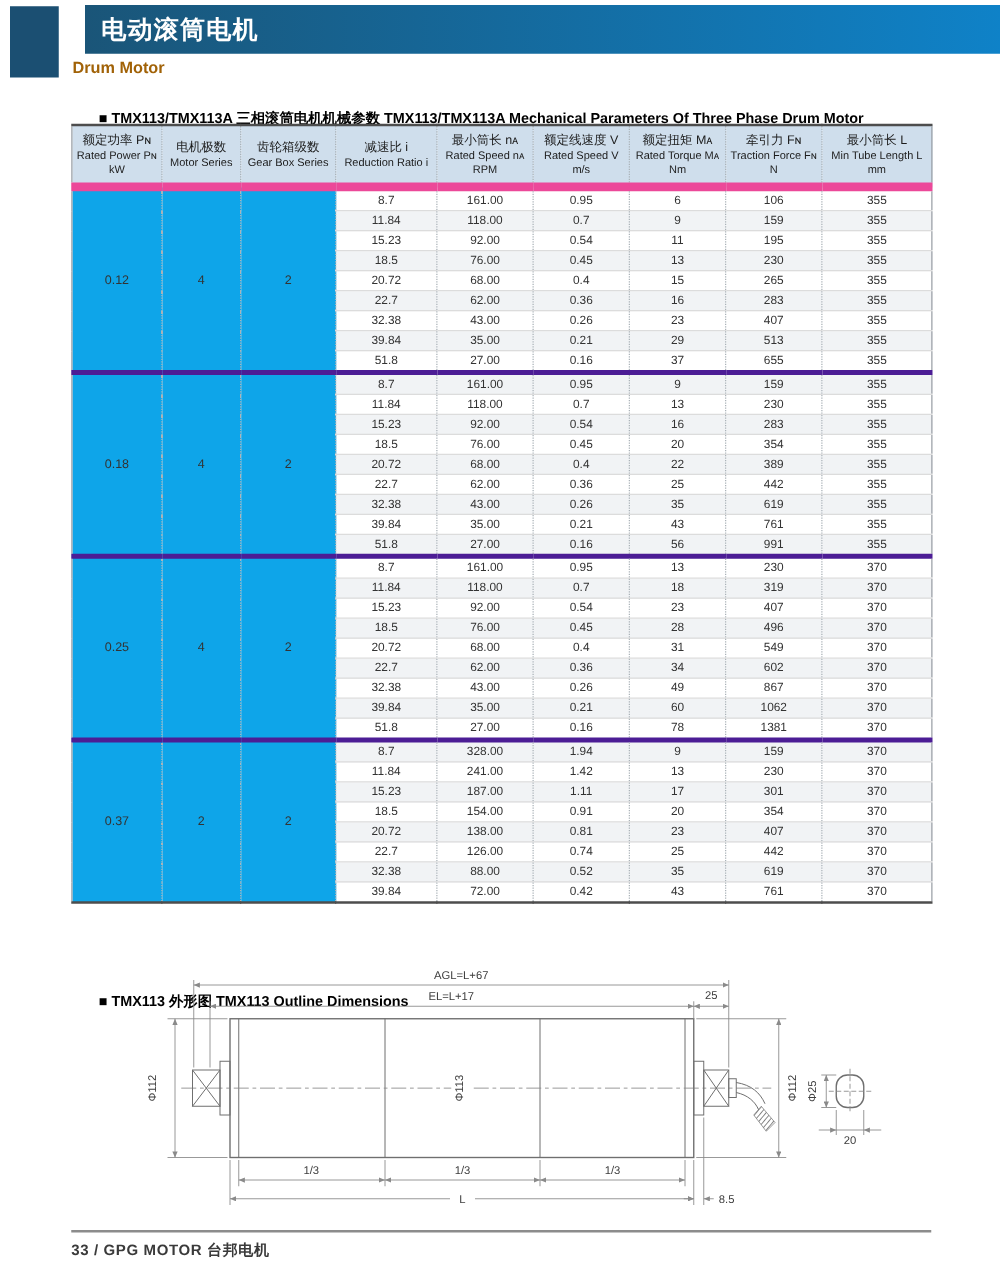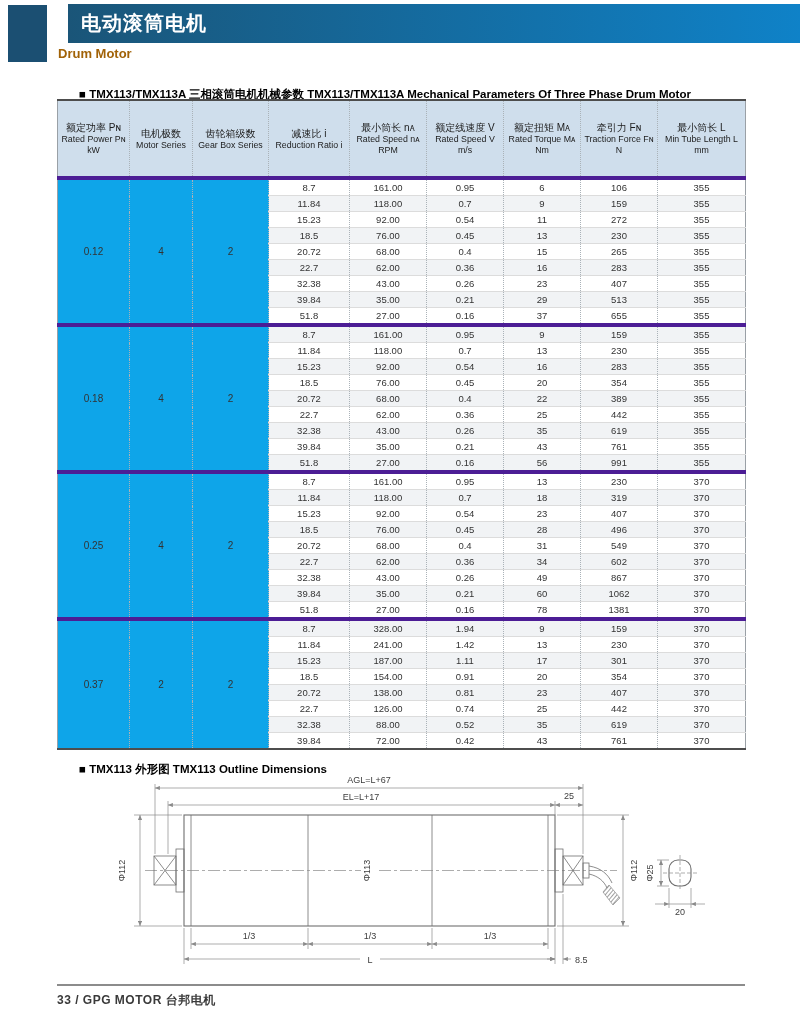--- a/index.html
+++ b/index.html
@@ -6,26 +6,26 @@
   body{width:800px;height:1011px;position:relative;background:#fff;overflow:hidden;
        font-family:"Liberation Sans",sans-serif;}
   .abs{position:absolute;}
   
   .brand-square{left:8px;top:5px;width:39px;height:57px;background:var(--brand-dark,#1b4f72);}
   .header-bar{left:68px;top:4px;width:798px;height:39px;display:flex;align-items:center;
       background:linear-gradient(90deg,var(--bar-gradient-start,#1a5578),var(--bar-gradient-end,#0e86cf));}
   .header-bar h1{margin:0;padding-left:13px;font-size:20px;font-weight:bold;color:#fff;letter-spacing:1px;}
   .subtitle{left:58px;top:46px;font-size:13px;font-weight:bold;color:#a16207;}
   .sec-title{left:57px;font-size:11.5px;font-weight:bold;color:#000;white-space:nowrap;margin-left:22px;}
-  .sec1{top:77px;} .sec2{top:752px;}
+  .sec1{top:77px;} .sec2{top:784px;}
   
   table.spec{position:absolute;left:57px;top:99px;width:688px;border-collapse:collapse;table-layout:fixed;
       font-size:9.5px;color:#333;border:1px solid #9aa0a6;border-top:2px solid #4d4d4d;border-bottom:2px solid #4d4d4d;}
   .spec th{background:var(--table-header-bg,#cfdeec);font-weight:normal;color:#1c1c1c;
-      padding:20px 1px;border-bottom:1px solid #ec4899;vertical-align:middle;}
+      padding:5px 1px;border-bottom:7px solid #ec4899;vertical-align:middle;}
   .spec th .h-cn{font-size:10px;line-height:13px;}
   .spec th .h-en,.spec th .h-unit{font-size:8.8px;line-height:11px;}
   .spec td{text-align:center;height:15px;line-height:15px;padding:0;}
   .spec th,.spec td{border-left:1px dotted #aab2b8;}
   .spec tr>*:first-child{border-left:none;}
   .spec td.merge{border-right:1px dotted #aab2b8;background:#0ea5e9;font-size:10px;}
   .spec tbody td{border-top:1px solid #dcdcdc;}
   .spec tbody tr.group-start td{border-top:4px solid #4c1d95;}
   .spec tbody tr.stripe td:not(.merge){background:var(--row-stripe,#f1f3f5);}
   
@@ -129,21 +129,21 @@
           <td>0.7</td>
           <td>9</td>
           <td>159</td>
           <td>355</td>
         </tr>
         <tr>
           <td>15.23</td>
           <td>92.00</td>
           <td>0.54</td>
           <td>11</td>
-          <td>272</td>
+          <td>195</td>
           <td>355</td>
         </tr>
         <tr class="stripe">
           <td>18.5</td>
           <td>76.00</td>
           <td>0.45</td>
           <td>13</td>
           <td>230</td>
           <td>355</td>
         </tr>

